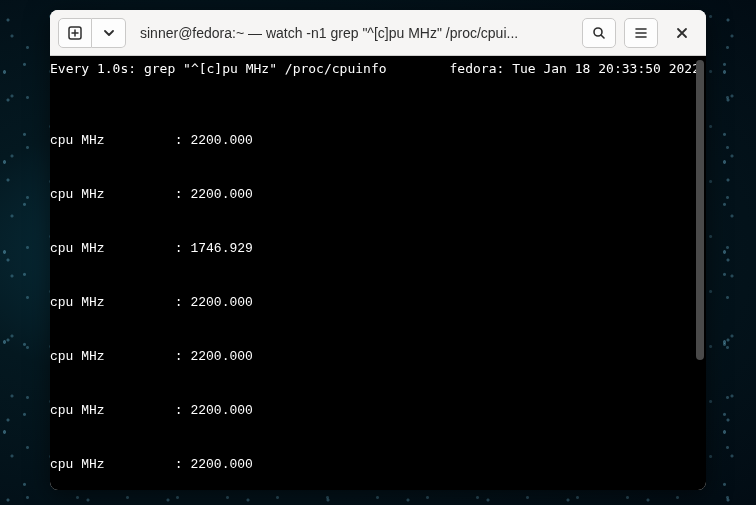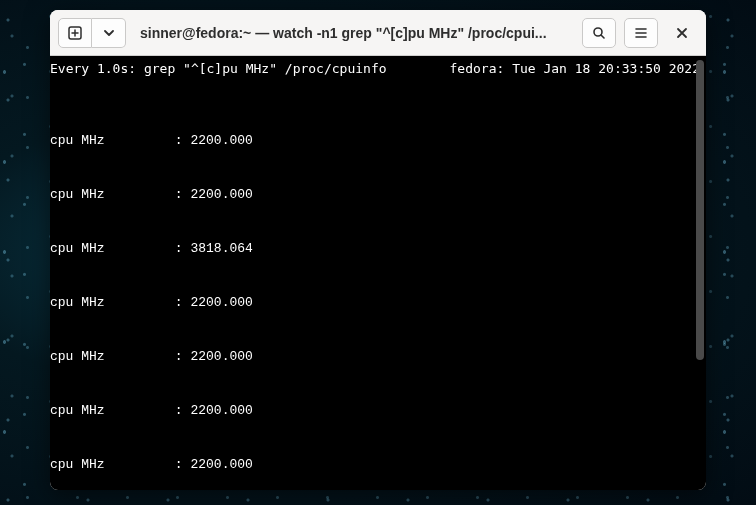--- a/index.html
+++ b/index.html
@@ -60,21 +60,21 @@
       align-items: center;
       justify-content: center;
       cursor: pointer;
     }
     .tb-btn:first-child { border-radius: 5px 0 0 5px; }
     .tb-btn:last-child { border-radius: 0 5px 5px 0; border-left: none; }
     .tb-btn.single { border-radius: 5px; }
     .tb-title {
       flex: 1;
       font-size: 14px;
-      font-weight: bold;
+      font-weight: normal;
       color: #2e2e2e;
       white-space: nowrap;
       overflow: hidden;
       text-overflow: ellipsis;
       padding: 0 6px;
     }
     .tb-close {
       width: 32px;
       height: 30px;
       display: flex;
@@ -164,21 +164,21 @@
   </div>
 
   <div class="terminal">
     <div class="term-header">
       <span>Every 1.0s: grep "^[c]pu MHz" /proc/cpuinfo</span>
       <span>fedora: Tue Jan 18 20:33:50 2022</span>
     </div>
     <div class="term-body">
       <div class="term-line">cpu MHz         : 2200.000</div>
       <div class="term-line">cpu MHz         : 2200.000</div>
-      <div class="term-line">cpu MHz         : 3818.064</div>
+      <div class="term-line">cpu MHz         : 1746.929</div>
       <div class="term-line">cpu MHz         : 2200.000</div>
       <div class="term-line">cpu MHz         : 2200.000</div>
       <div class="term-line">cpu MHz         : 2200.000</div>
       <div class="term-line">cpu MHz         : 2200.000</div>
       
       
       
       
       
     </div>

